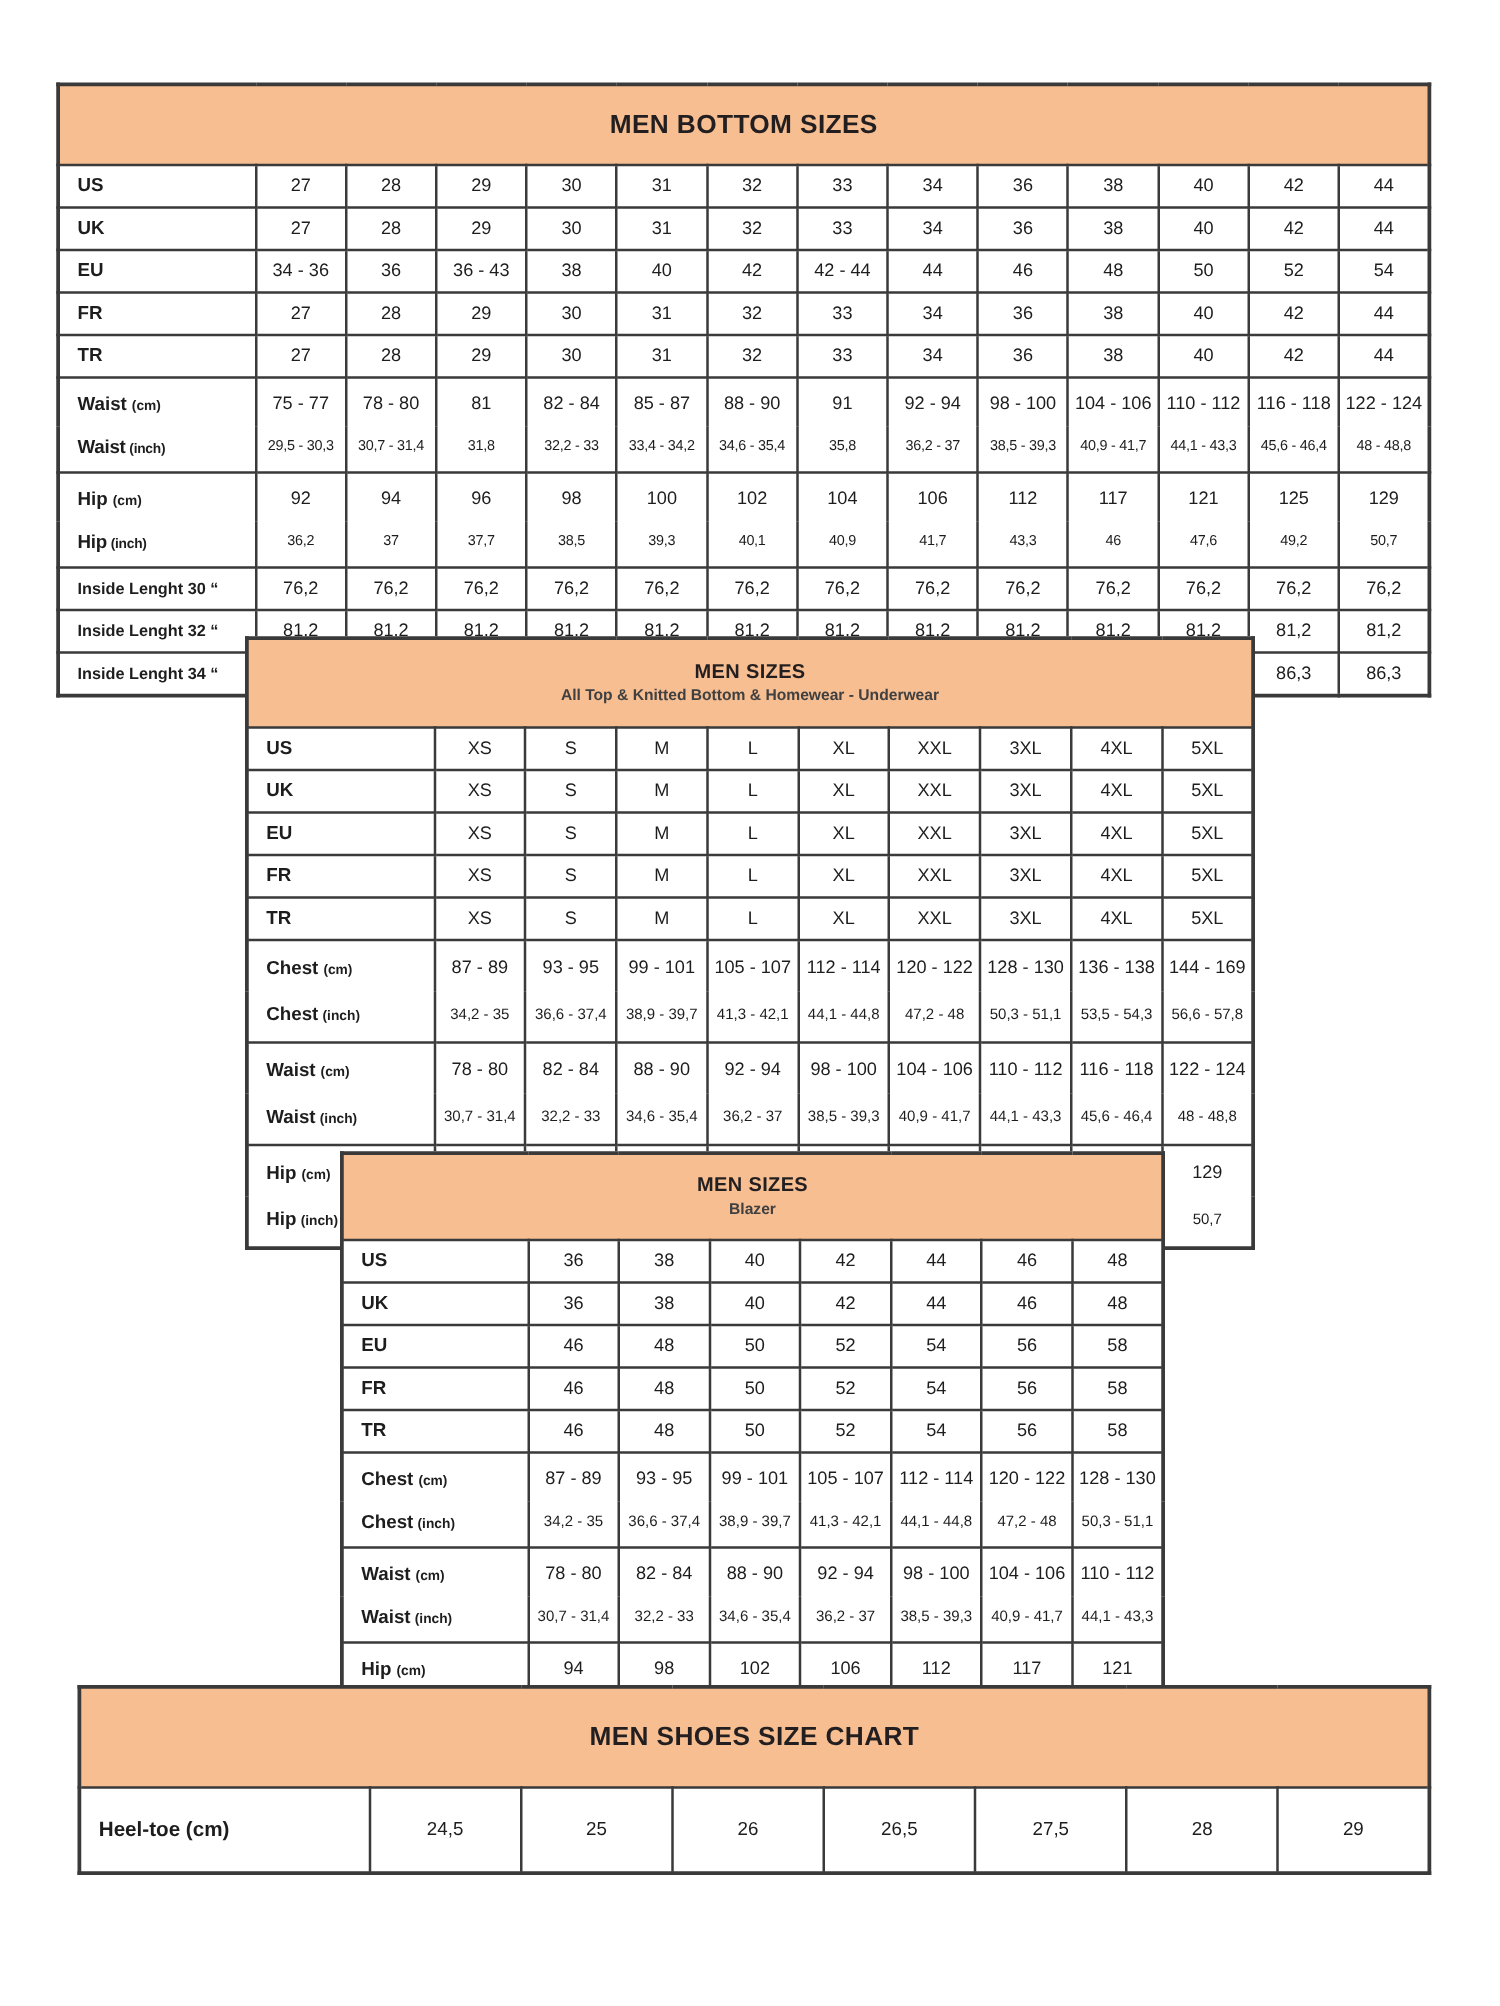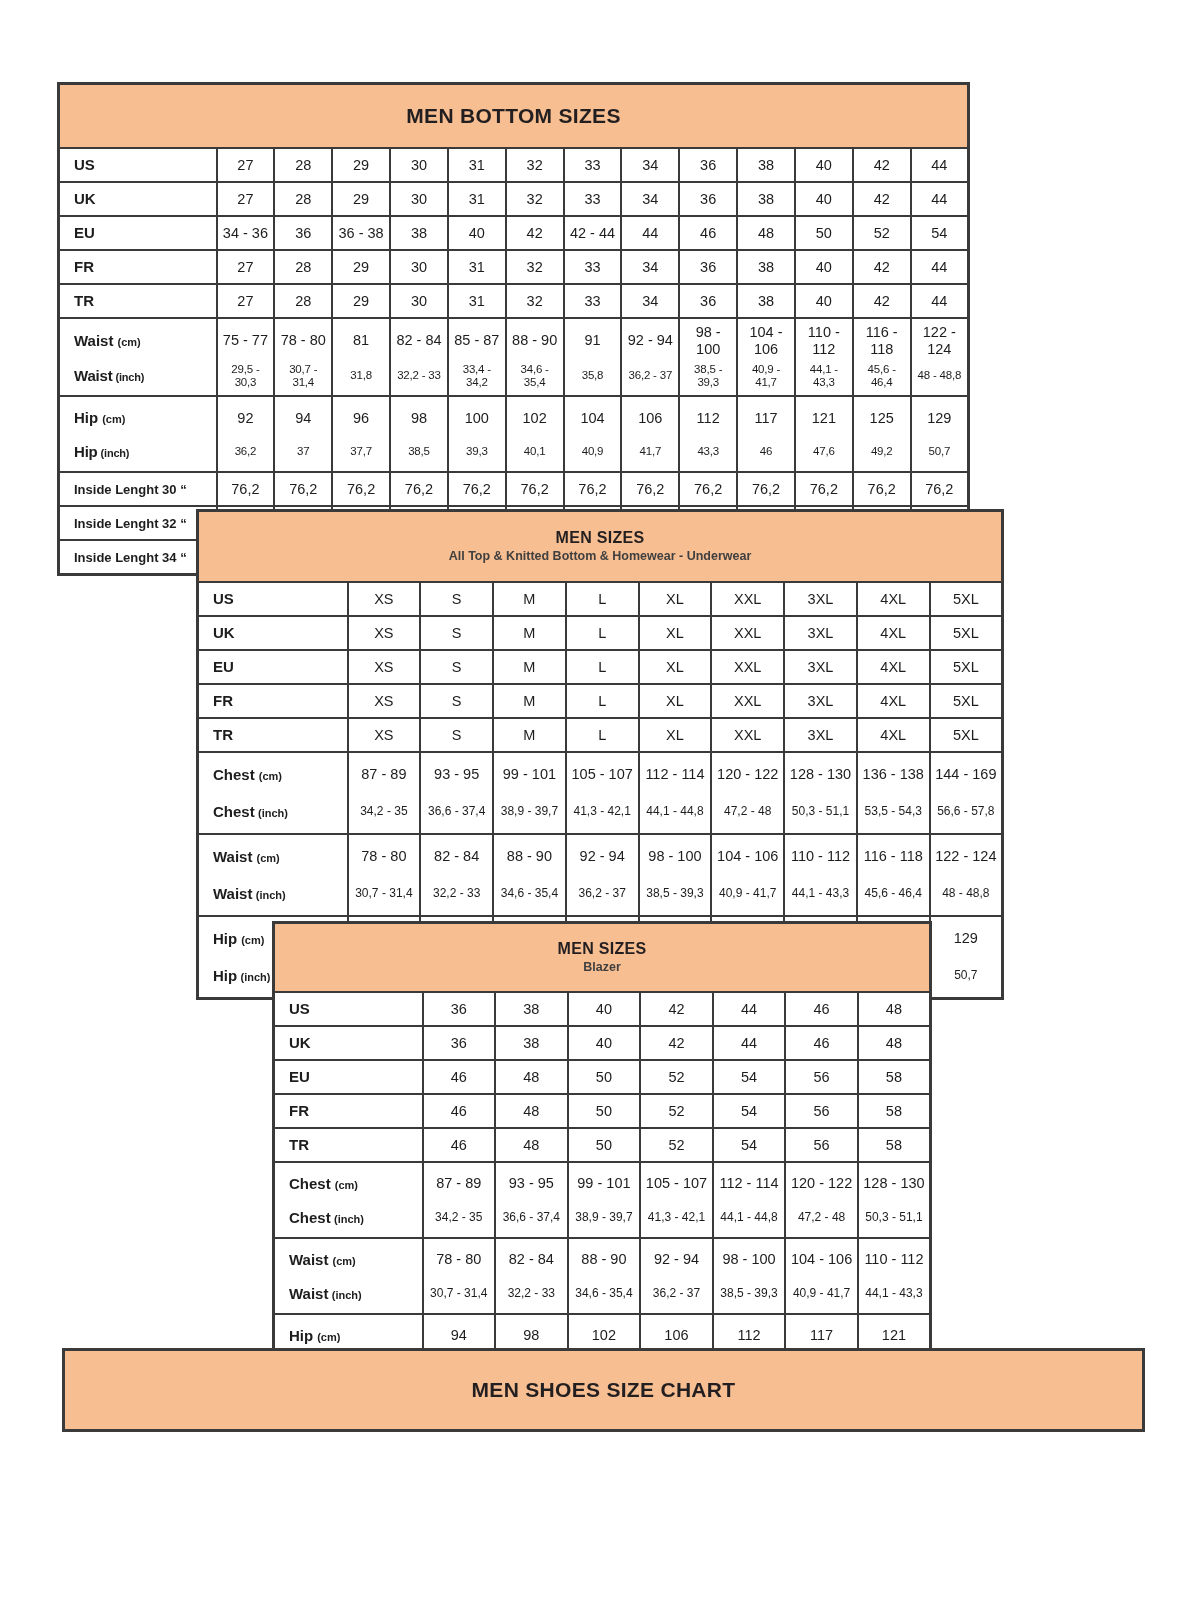--- a/index.html
+++ b/index.html
@@ -18,21 +18,21 @@
     height: 1605px;
     background: #ffffff;
   }
   table.size-table {
     position: absolute;
     border-collapse: collapse;
     table-layout: fixed;
     border: 3px solid var(--border, #3a3a3a);
     background: #ffffff;
   }
-  .t1 { left: 45px;  top: 82px;  width: 913px; margin-left: 12px; }
+  .t1 { left: 45px;  top: 66px;  width: 1100px; }
   .t2 { left: 196px; top: 509px; width: 808px;  }
   .t3 { left: 272px; top: 921px; width: 660px;  }
   .t4 { left: 62px;  top: 1348px; width: 1083px; }
 
   .t1 col.label-col { width: 158px; }
   .t2 col.label-col { width: 150px; }
   .t3 col.label-col { width: 149px; }
   .t4 col.label-col { width: 232px; }
 
   th.band {
@@ -153,21 +153,21 @@
           <td class="val">36</td>
           <td class="val">38</td>
           <td class="val">40</td>
           <td class="val">42</td>
           <td class="val">44</td>
         </tr>
         <tr class="size">
           <td class="label-cell"><span class="lbl">EU</span></td>
           <td class="val">34 - 36</td>
           <td class="val">36</td>
-          <td class="val">36 - 38</td>
+          <td class="val">36 - 43</td>
           <td class="val">38</td>
           <td class="val">40</td>
           <td class="val">42</td>
           <td class="val">42 - 44</td>
           <td class="val">44</td>
           <td class="val">46</td>
           <td class="val">48</td>
           <td class="val">50</td>
           <td class="val">52</td>
           <td class="val">54</td>
@@ -618,15 +618,25 @@
         <col>
       </colgroup>
       <thead>
         <tr>
           <th colspan="8" class="band">
             <div class="band-title">MEN SHOES SIZE CHART</div>
           </th>
         </tr>
       </thead>
       <tbody>
+        <tr class="heel">
+          <td class="label-cell"><span class="lbl">Heel-toe (cm)</span></td>
+          <td class="val">24,5</td>
+          <td class="val">25</td>
+          <td class="val">26</td>
+          <td class="val">26,5</td>
+          <td class="val">27,5</td>
+          <td class="val">28</td>
+          <td class="val">29</td>
+        </tr>
       </tbody>
     </table>
 </div>
 
 </body></html>

